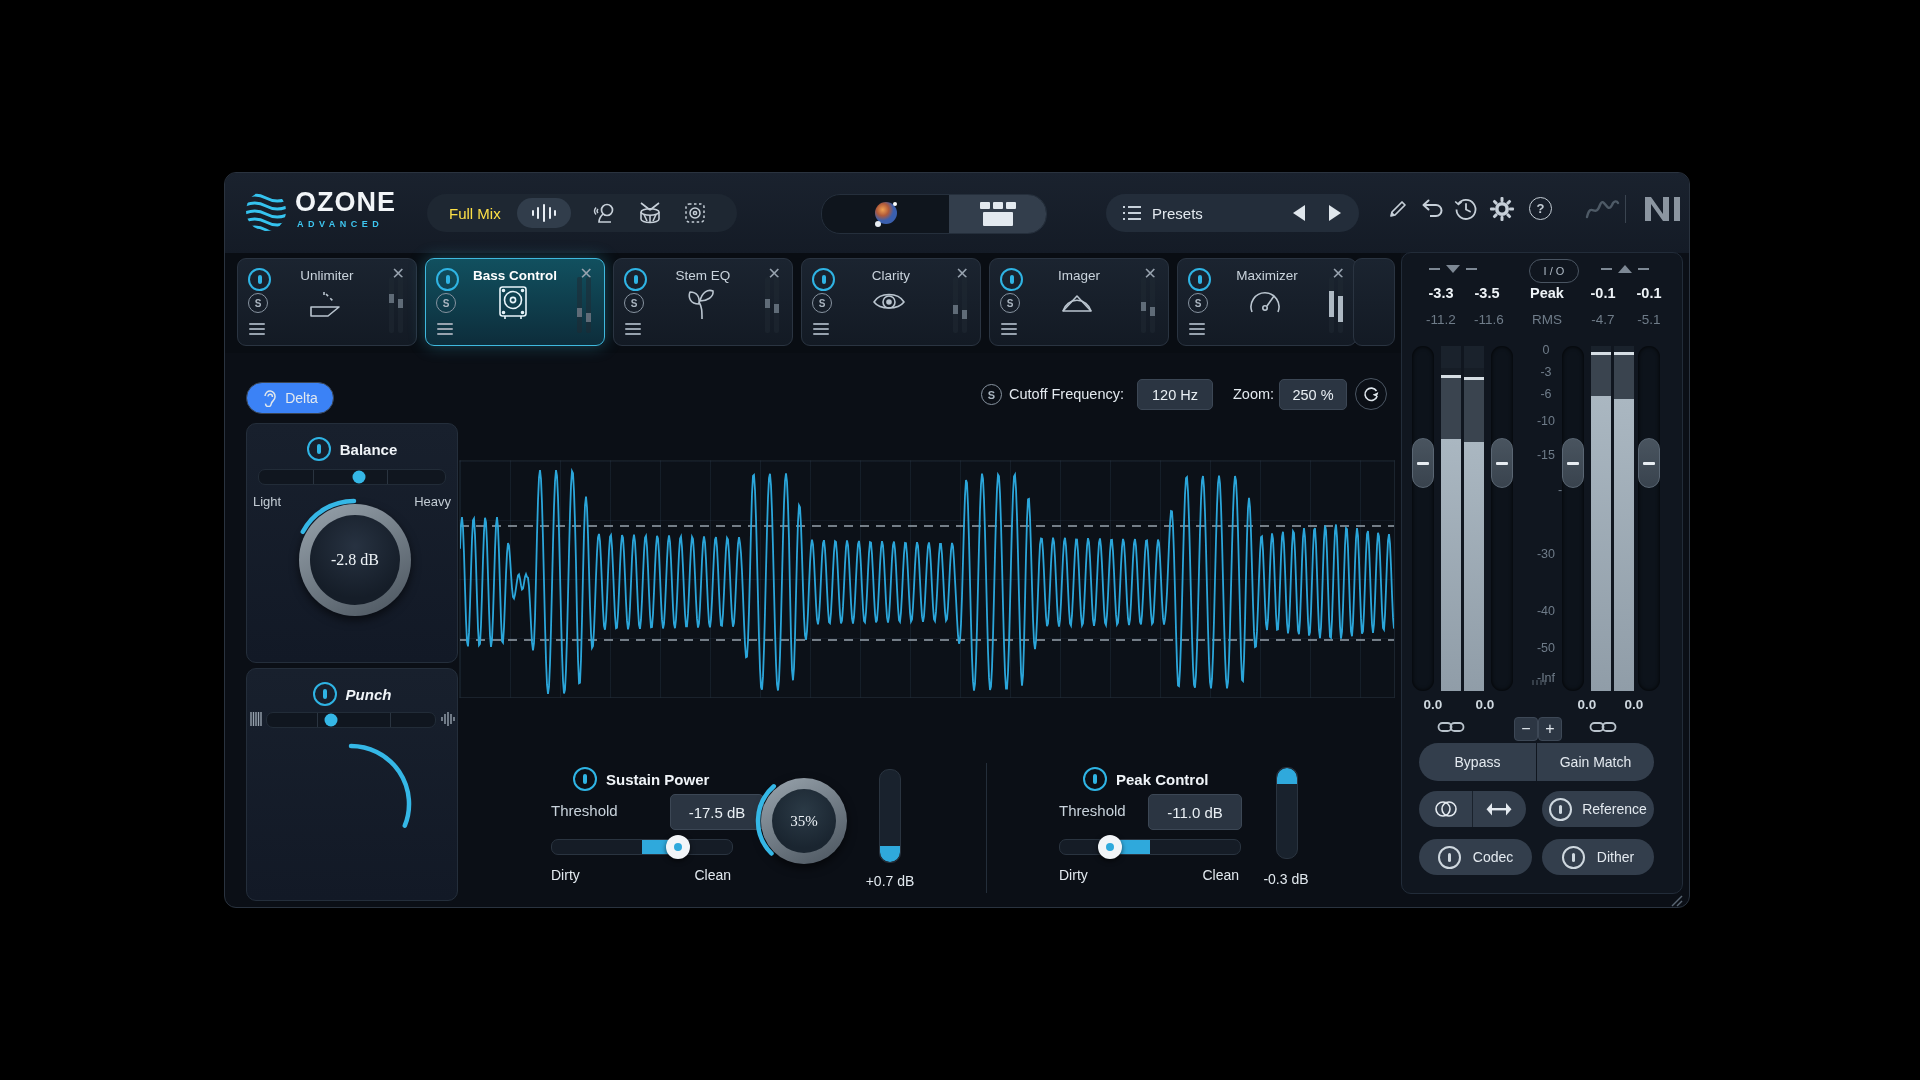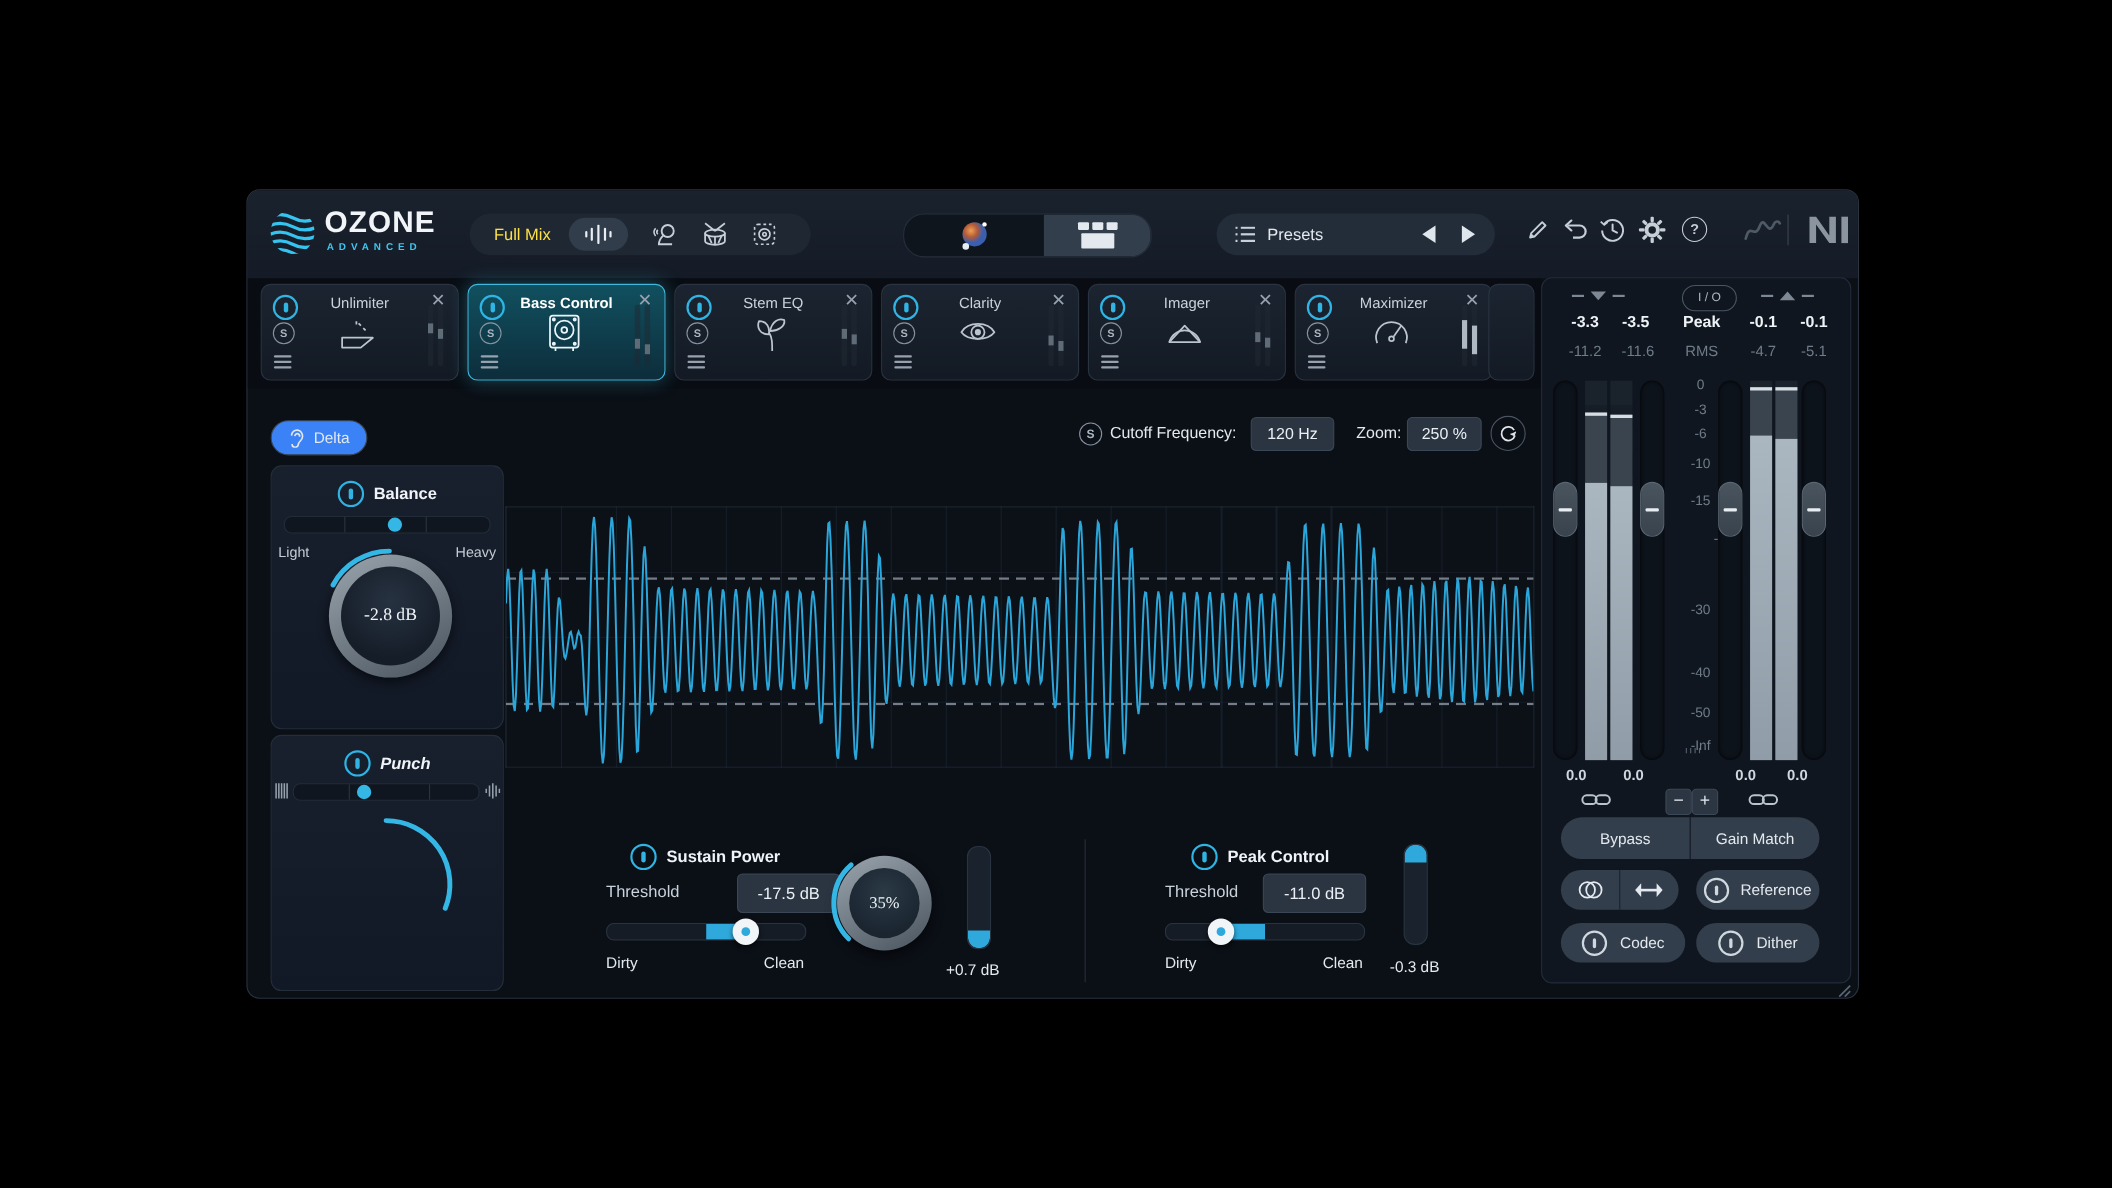--- a/index.html
+++ b/index.html
@@ -504,21 +504,21 @@
   <span class="abs gainlbl" style="left:326px;top:694px;">Dirty</span>
   <span class="abs gainlbl" style="left:426px;top:694px;width:80px;text-align:right;">Clean</span>
   <div class="knob teal" style="left:536px;top:605px;width:86px;height:86px;">
     <div class="inner" style="font-size:15px;">
         <span>35%</span>
       </div>
   </div>
   <div class="minimeter" style="left:654px;top:596px;height:92px;">
     <span class="cap" style="bottom:0;height:16px;border-radius:0 0 10px 10px;"></span>
   </div>
-  <span class="abs gainlbl" style="left:635px;top:700px;width:60px;">+0.7 dB</span>
+  <span class="abs gainlbl" style="left:635px;top:700px;width:60px;text-align:center;">+0.7 dB</span>
 
   <div class="abs" style="left:761px;top:590px;width:1px;height:130px;background:#242e3a;"></div>
 
   <div class="abs" style="left:858px;top:594px;display:flex;align-items:center;gap:9px;">
     <span class="pwr" style="width:20px;height:20px;">
         <i style="width:4px;height:10px;"></i>
       </span>
     <span class="seclabel">Peak Control</span>
   </div>
   <span class="abs" style="left:834px;top:629px;font-size:15px;color:#c9d3dc;">Threshold</span>

